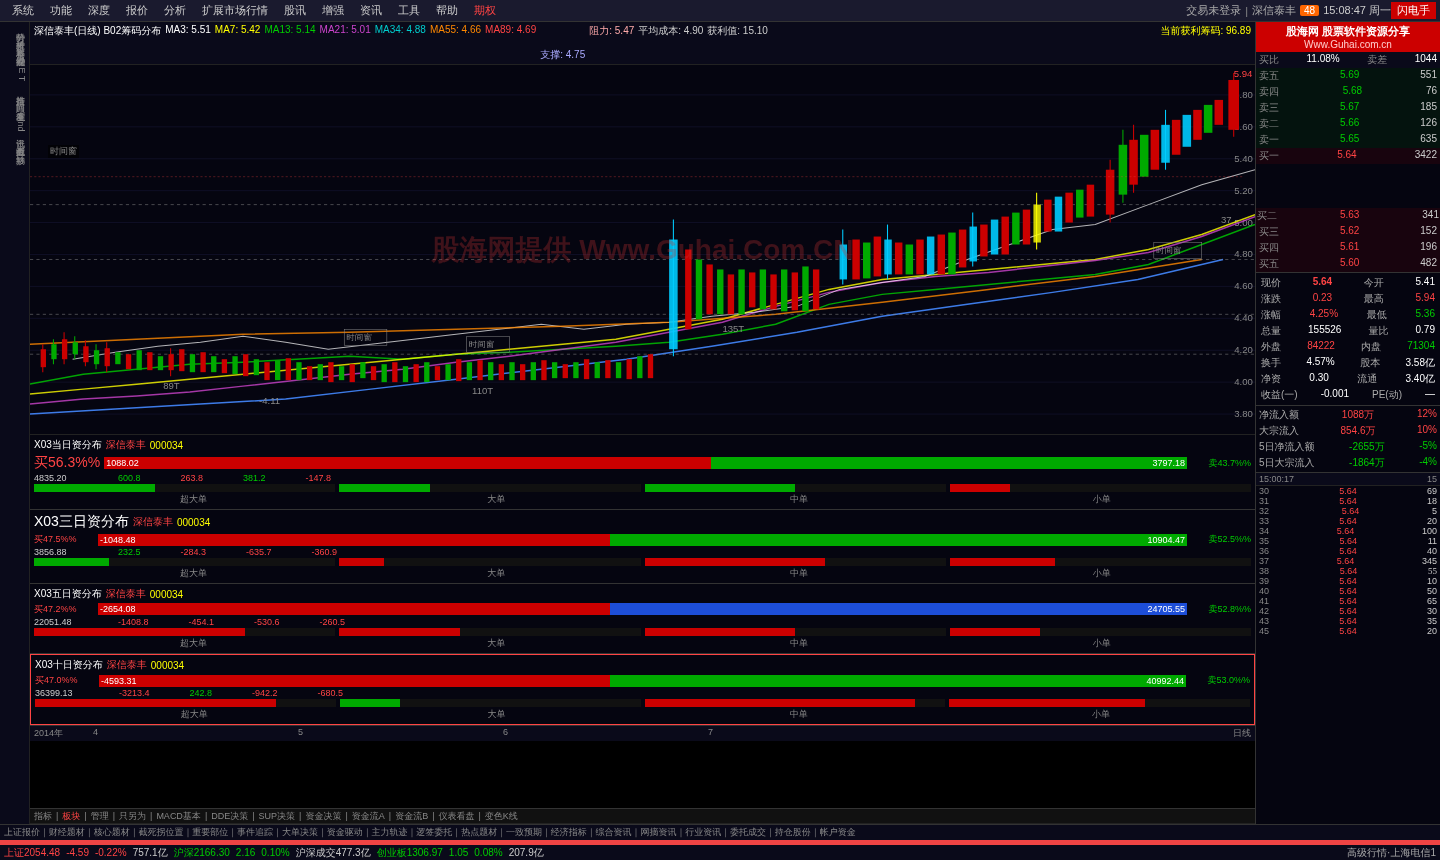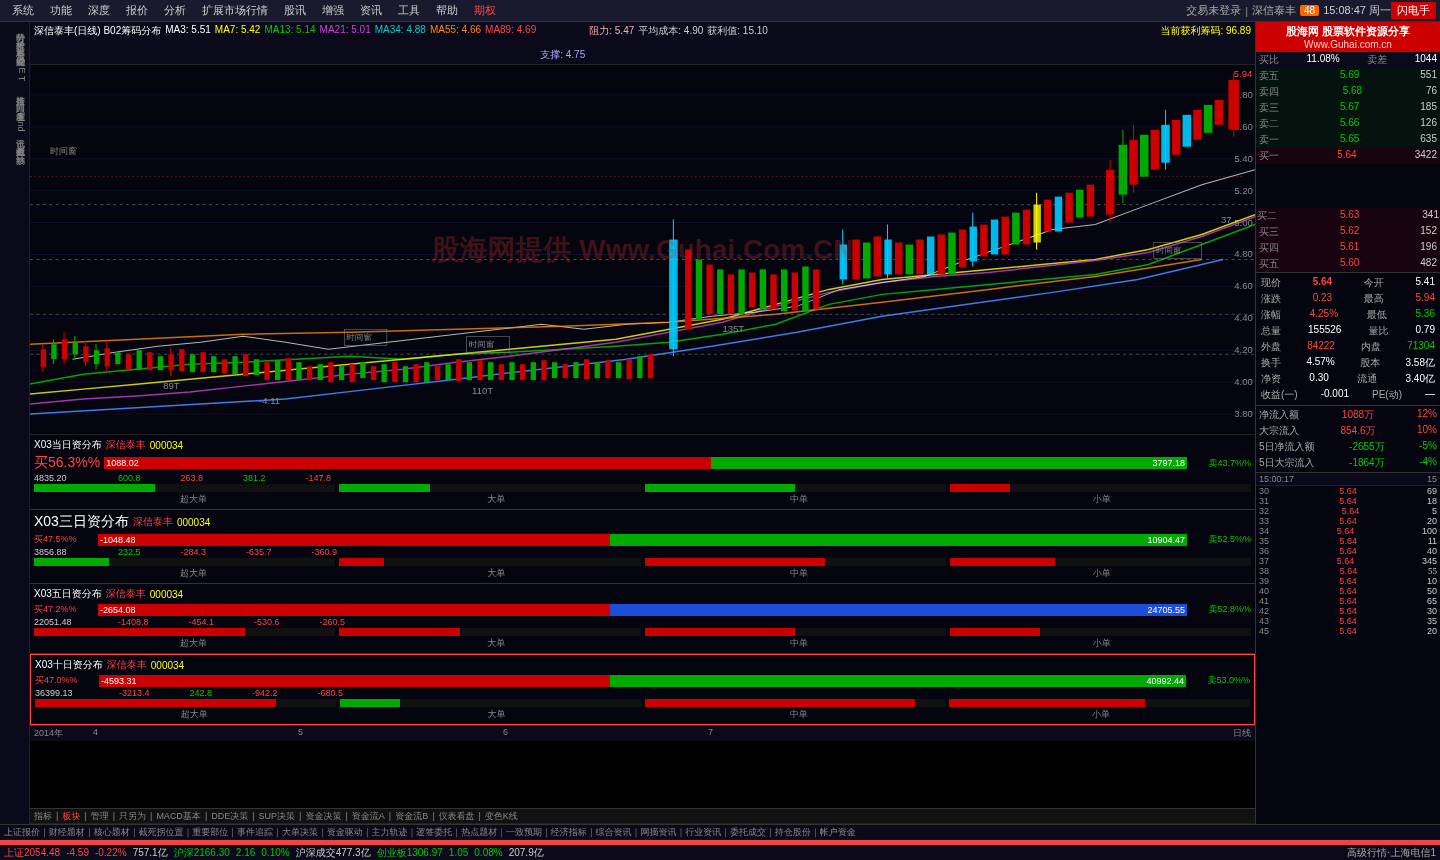--- a/index.html
+++ b/index.html
@@ -436,21 +436,21 @@
         <span style="flex:1;text-align:center;">小单</span>
       </div>
     </div>
 
     <div class="flow-section" style="padding:3px 4px; border-bottom:1px solid #333; background:#050510;">
       <div style="display:flex; align-items:center; gap:4px; margin-bottom:2px;">
         <span style="color:#fff;font-size:10px;">X03五日资分布</span>
         <span style="color:#ff4444;font-size:10px;">深信泰丰</span>
         <span style="color:#ffff00;font-size:10px;">000034</span>
       </div>
-      <div style="display:flex; gap:4px; align-items:center;">
+      <div style="display:flex; gap:4px; align-items:flex-start;">
         <span style="color:#ff4444;font-size:9px;min-width:60px;">买47.2%%</span>
         <div style="flex:1;height:12px;background:#111;display:flex;">
           <div style="width:47%;background:#cc0000;height:100%;position:relative;">
             <span style="position:absolute;left:2px;color:#fff;font-size:9px;line-height:12px;">-2654.08</span>
           </div>
           <div style="width:53%;background:#1d4ed8;height:100%;position:relative;">
             <span style="position:absolute;right:2px;color:#fff;font-size:9px;line-height:12px;">24705.55</span>
           </div>
         </div>
         <span style="color:#00cc00;font-size:9px;min-width:60px;text-align:right;">卖52.8%%</span>

